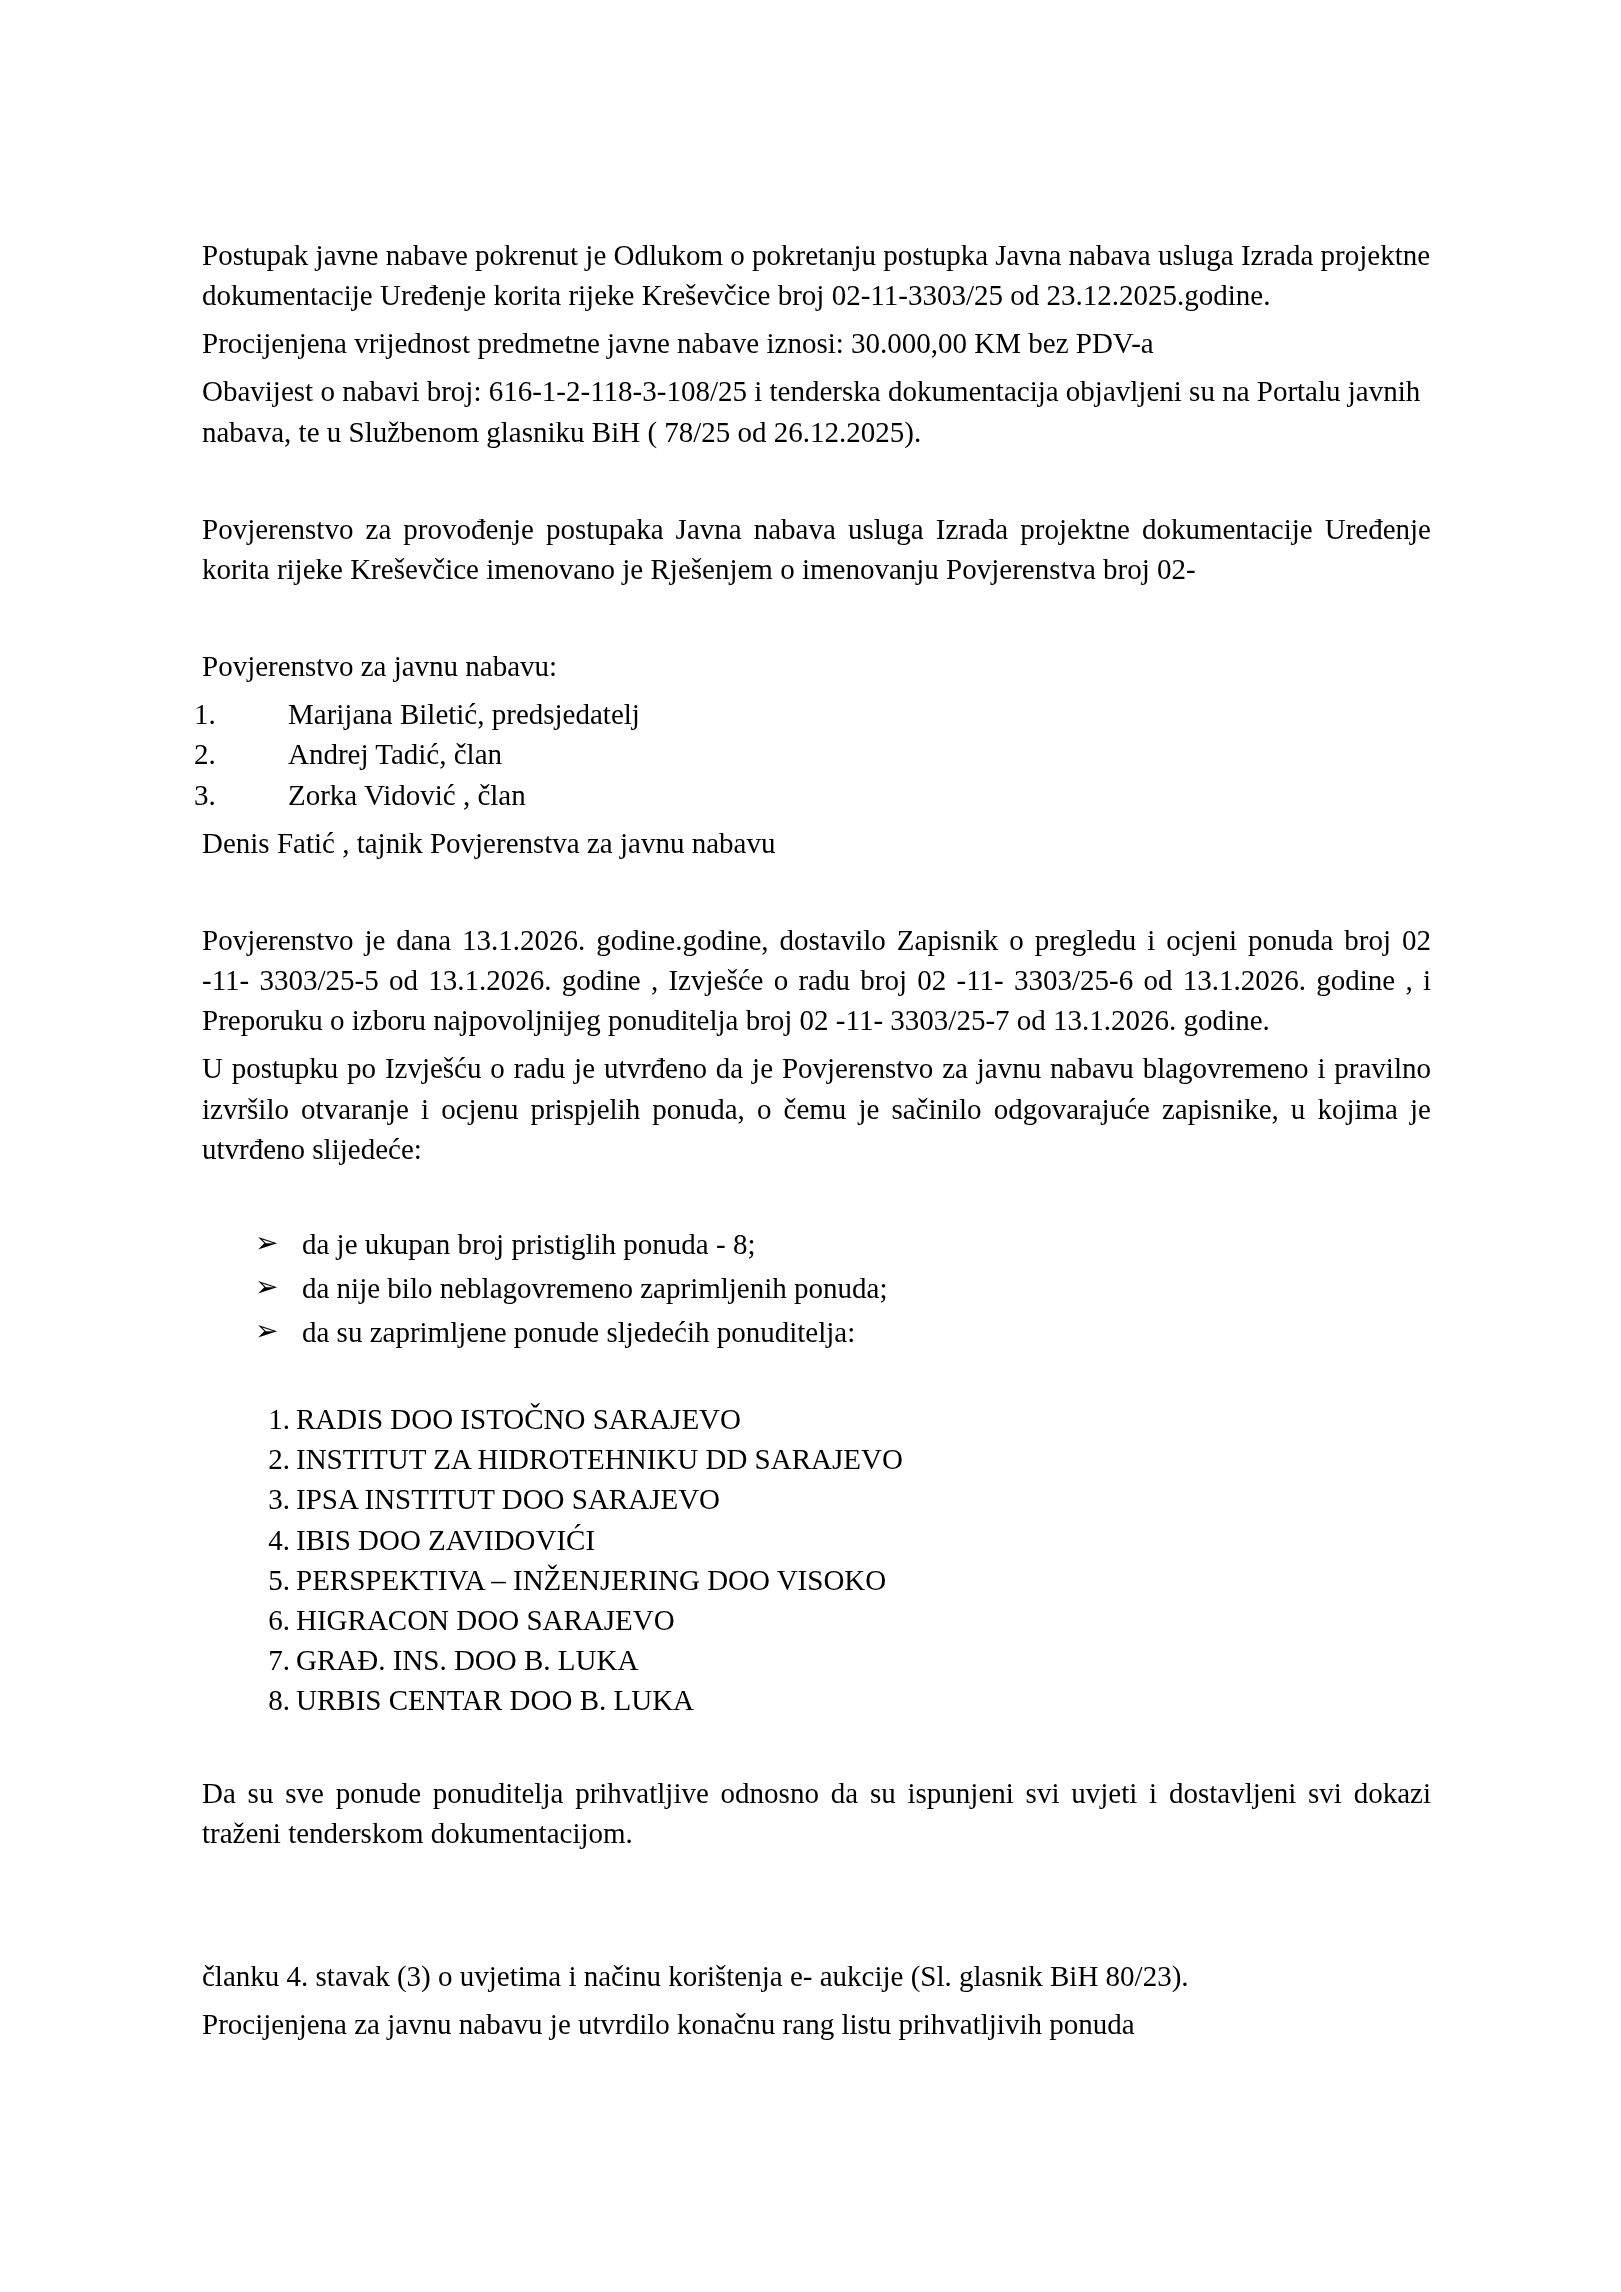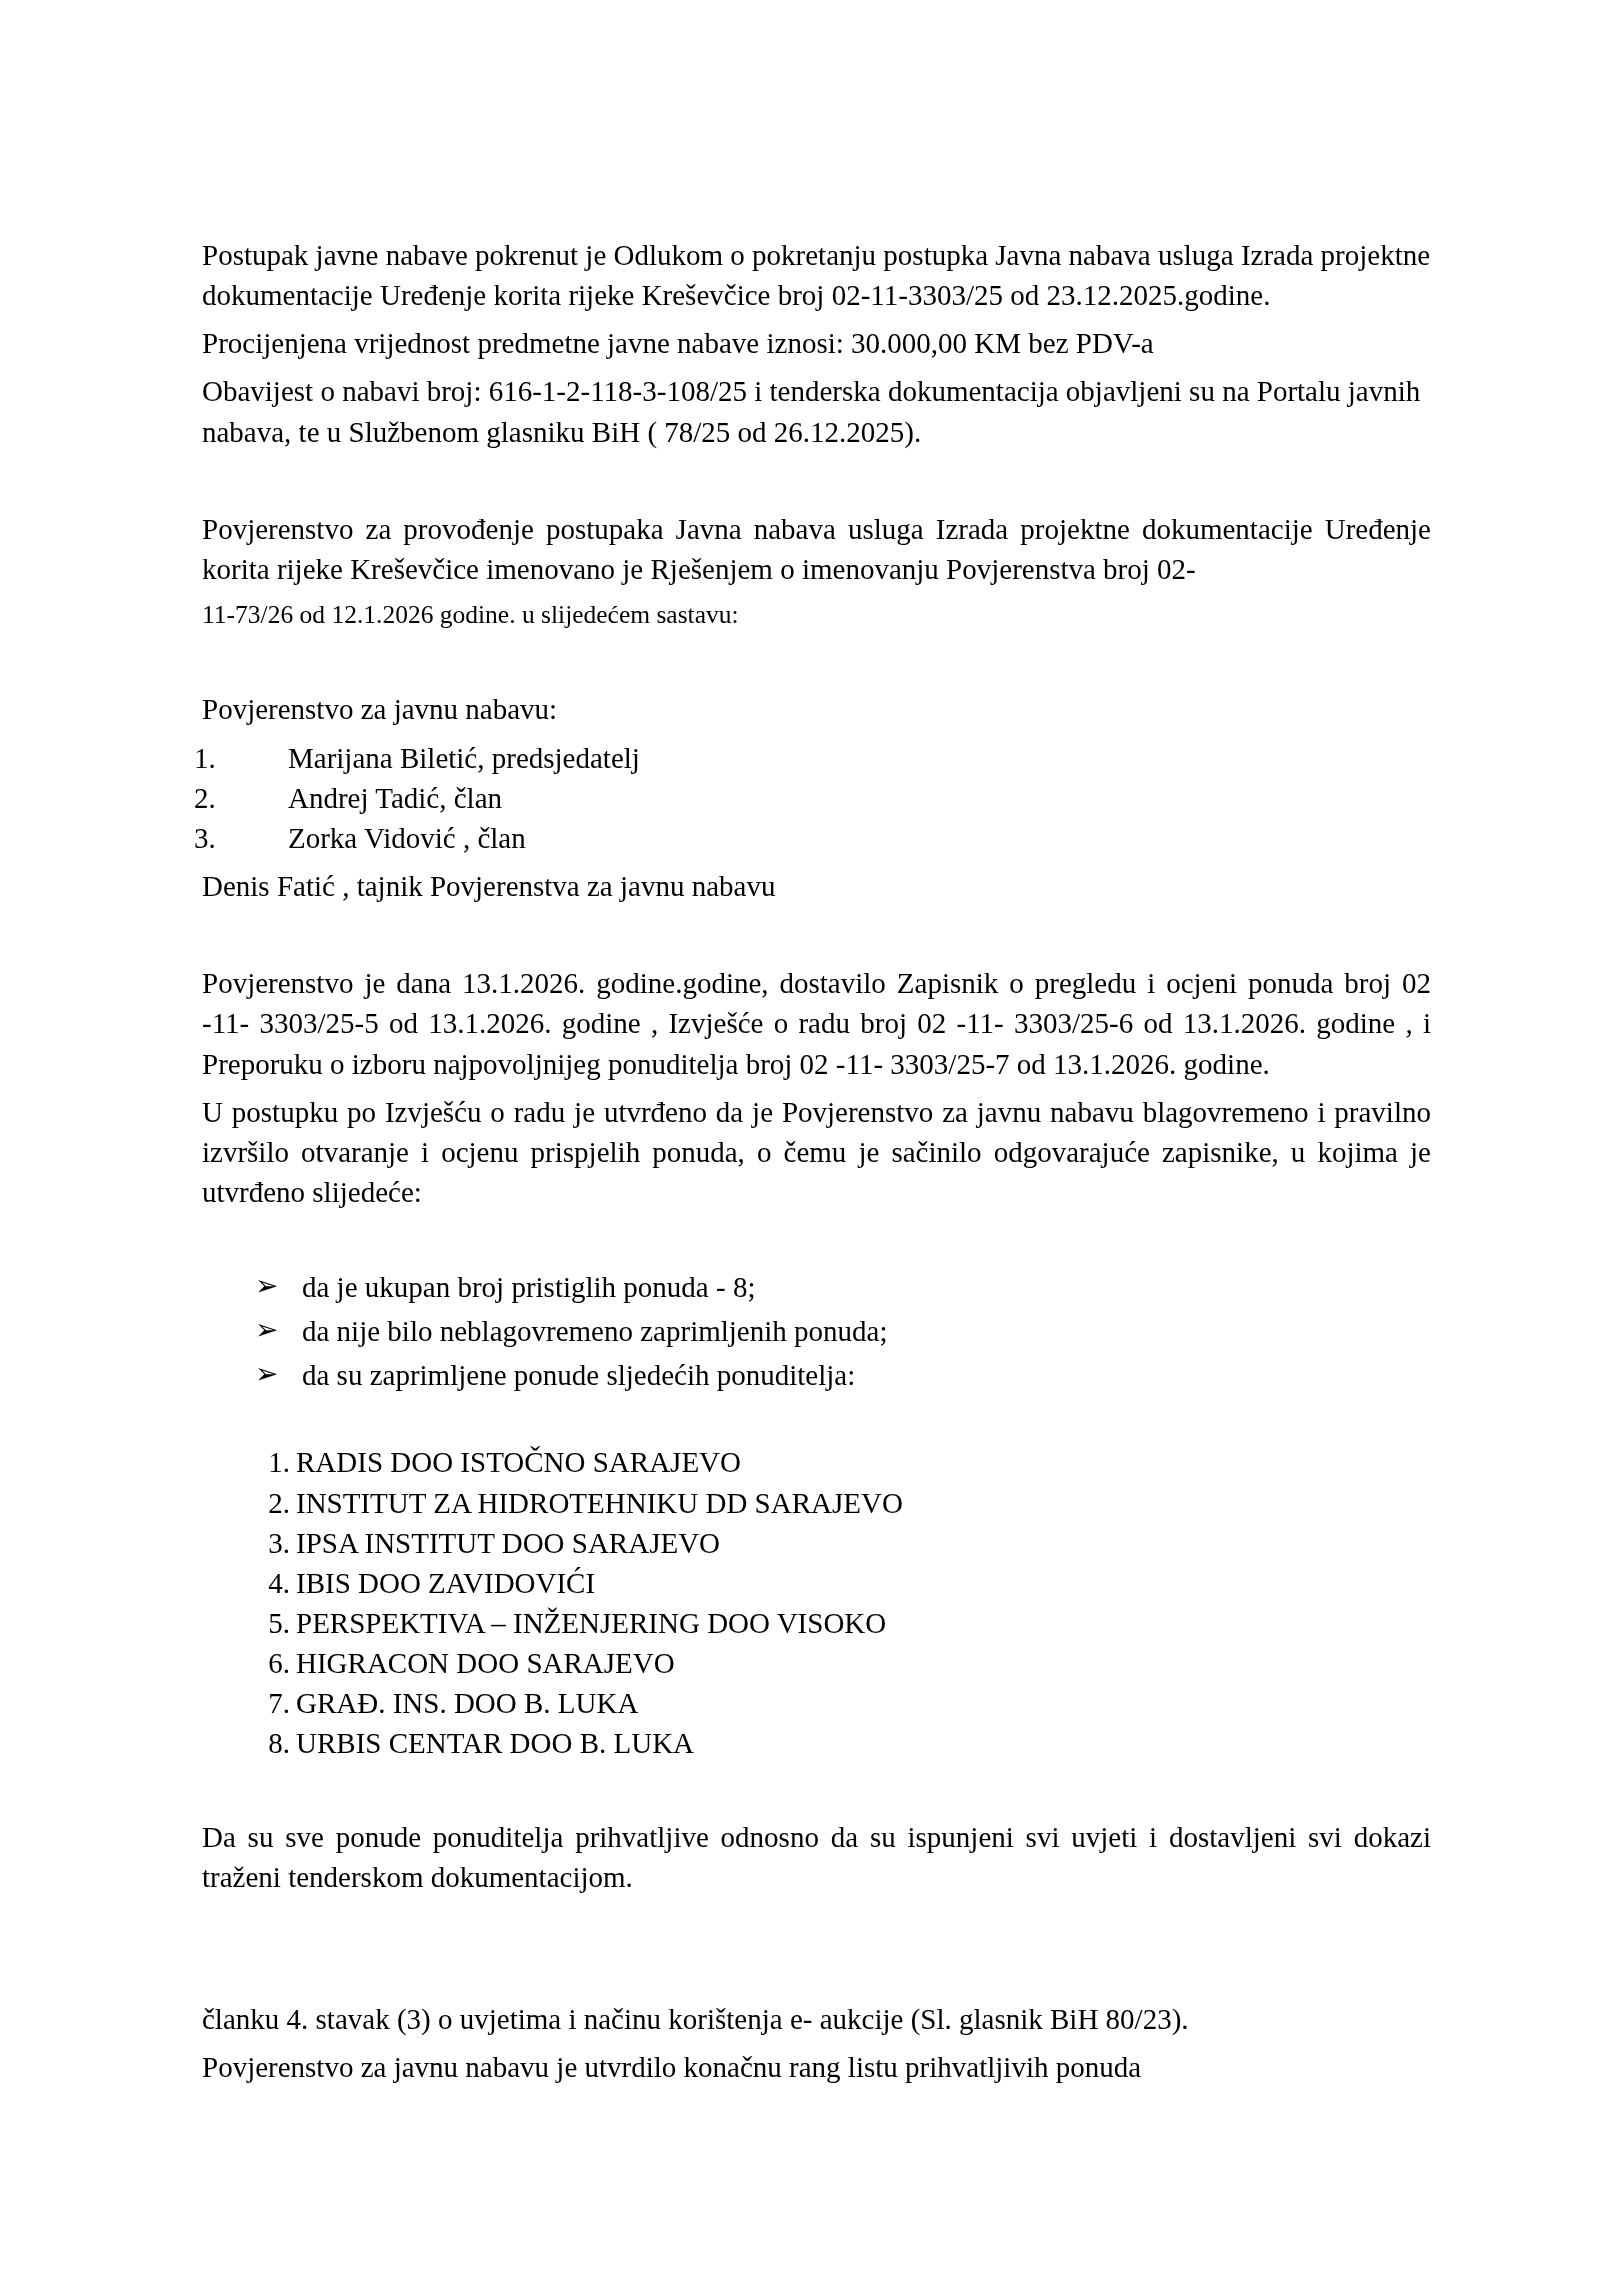--- a/index.html
+++ b/index.html
@@ -109,21 +109,20 @@
     <div>
       <p class="para">Postupak javne nabave pokrenut je Odlukom o pokretanju postupka Javna nabava usluga Izrada projektne dokumentacije Uređenje korita rijeke Kreševčice broj 02-11-3303/25 od 23.12.2025.godine.</p>
       <p class="para">Procijenjena vrijednost predmetne javne nabave iznosi: 30.000,00 KM bez PDV-a</p>
       <p class="para">Obavijest o nabavi broj: 616-1-2-118-3-108/25 i tenderska dokumentacija  objavljeni su na Portalu javnih nabava,  te u Službenom glasniku BiH ( 78/25 od 26.12.2025).</p>
     </div>
 
     <div class="spacer-md"></div>
 
     <div>
       <p class="para justify">Povjerenstvo za provođenje postupaka Javna nabava usluga Izrada projektne dokumentacije Uređenje korita rijeke Kreševčice imenovano je Rješenjem o imenovanju Povjerenstva broj 02-</p>
-      <p class="para small">11-73/26 od 12.1.2026 godine.  u slijedećem sastavu:</p>
     </div>
 
     <div class="spacer-md"></div>
 
     <div>
       <p class="para">Povjerenstvo za javnu nabavu:</p>
       <ul class="num-list">
         <li>
           <span class="n">1.</span><span>Marijana Biletić, predsjedatelj</span>
         </li>
@@ -187,18 +186,18 @@
     </ul>
 
     <div class="spacer-lg"></div>
 
     <p class="para justify">Da su sve ponude ponuditelja  prihvatljive odnosno da su ispunjeni svi uvjeti i dostavljeni svi dokazi traženi tenderskom dokumentacijom.</p>
 
     <div class="spacer-xl"></div>
 
     <div>
       <p class="para">članku 4. stavak (3)  o uvjetima i načinu korištenja e- aukcije (Sl. glasnik BiH 80/23).</p>
-      <p class="para">Povjerenstvo za javnu nabavu je utvrdilo konačnu rang listu prihvatljivih ponuda</p>
+      <p class="para">Procijenjena za javnu nabavu je utvrdilo konačnu rang listu prihvatljivih ponuda</p>
     </div>
 
   </div>
 </div>
 
 
 </body></html>

